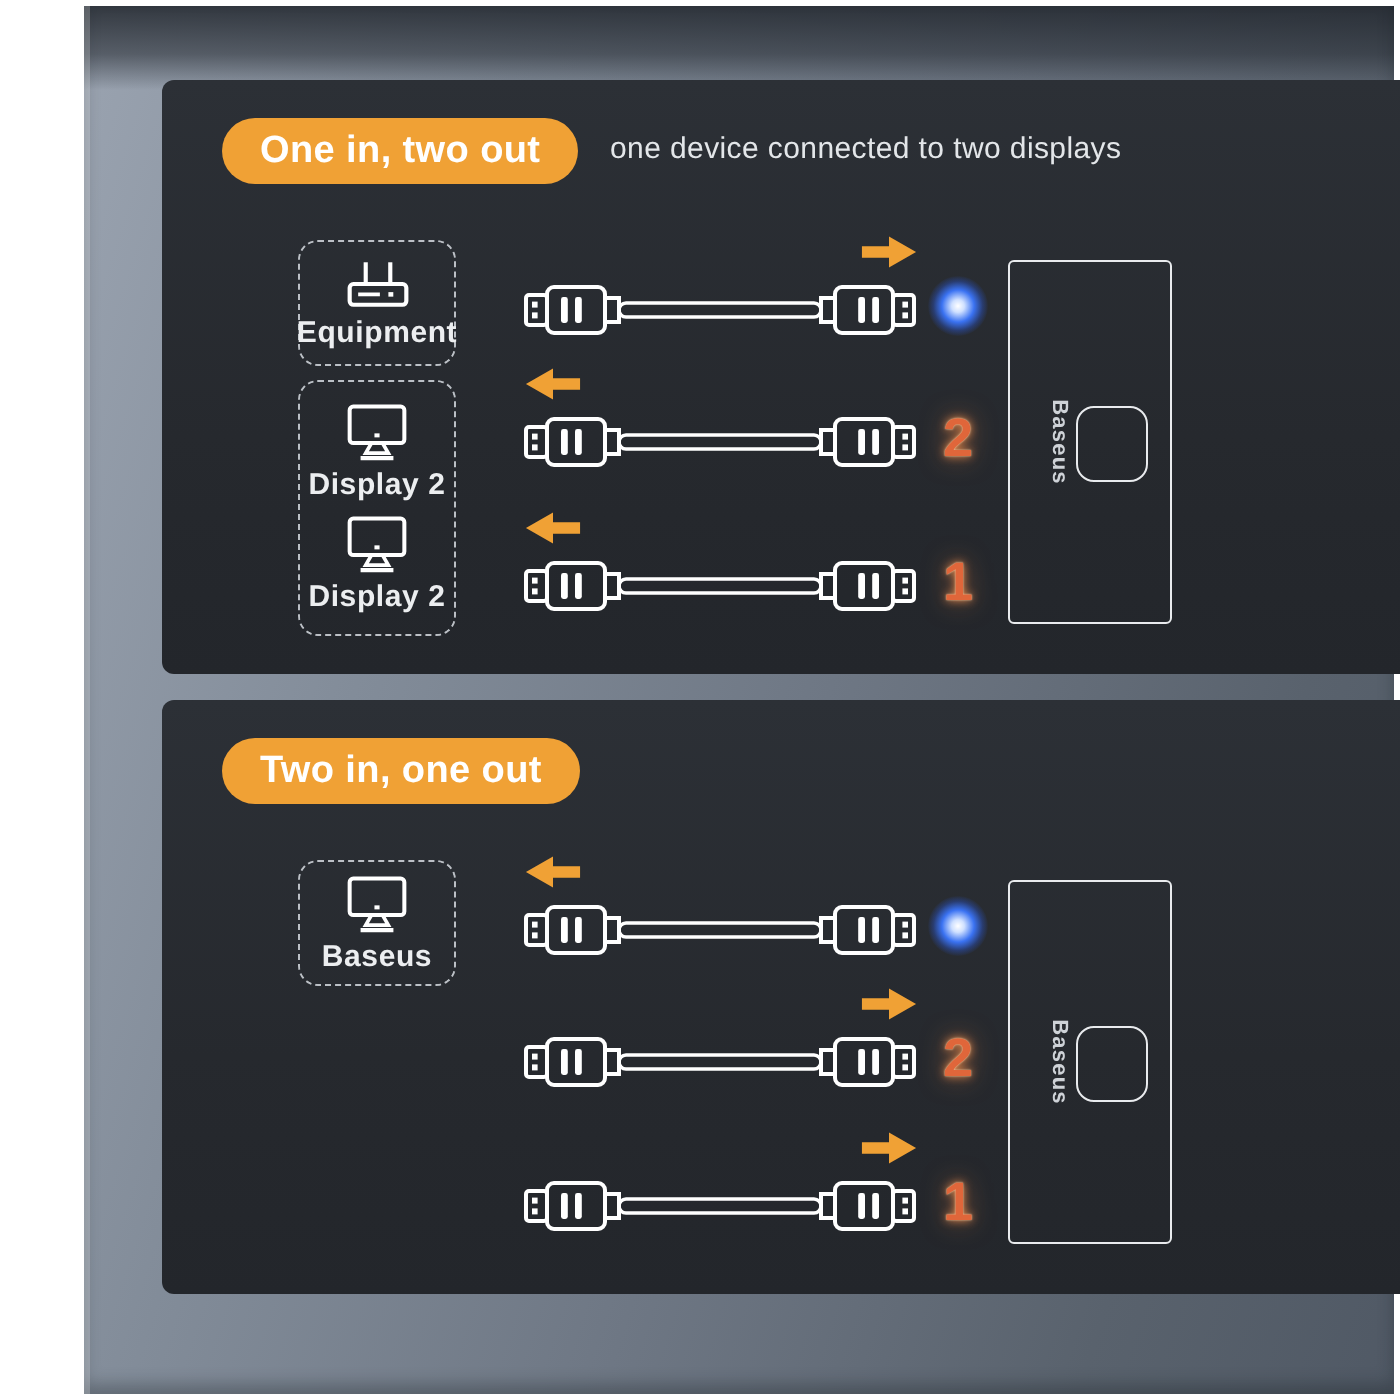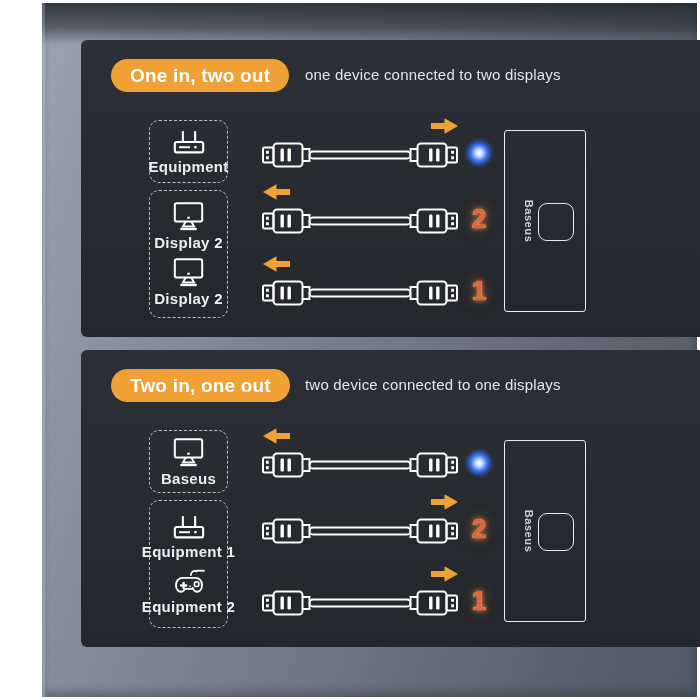--- a/index.html
+++ b/index.html
@@ -161,42 +161,27 @@
         </div>
 
       <div class="device">
         <span class="device-label">Baseus</span>
         <div class="device-button"></div>
       </div>
     </div>
 
     <div class="panel bottom">
       <div class="badge">Two in, one out</div>
-      <div class="desc">two device connected to one displays</div>
 
       <div class="dash-box small">
         <div class="box-item">
           <svg class="icon-svg" width="33" height="31" viewBox="0 0 36 34">
               <use href="#monitor"></use>
             </svg>
           <span class="box-label">Baseus</span>
-        </div>
-      </div>
-      <div class="dash-box tall">
-        <div class="box-item">
-          <svg class="icon-svg" width="34" height="28" viewBox="0 0 36 28">
-              <use href="#router"></use>
-            </svg>
-          <span class="box-label">Equipment 1</span>
-        </div>
-        <div class="box-item">
-          <svg class="icon-svg" width="34" height="30" viewBox="0 0 38 30">
-              <use href="#gamepad"></use>
-            </svg>
-          <span class="box-label">Equipment 2</span>
         </div>
       </div>
 
       <svg class="arrow dir-left a1" viewBox="0 0 30 16">
           <use href="#arrow-shape"></use>
         </svg>
       <svg class="cable r1" viewBox="0 0 198 40">
           <use href="#hdmi-cable"></use>
         </svg>
       <div class="ind i1">

